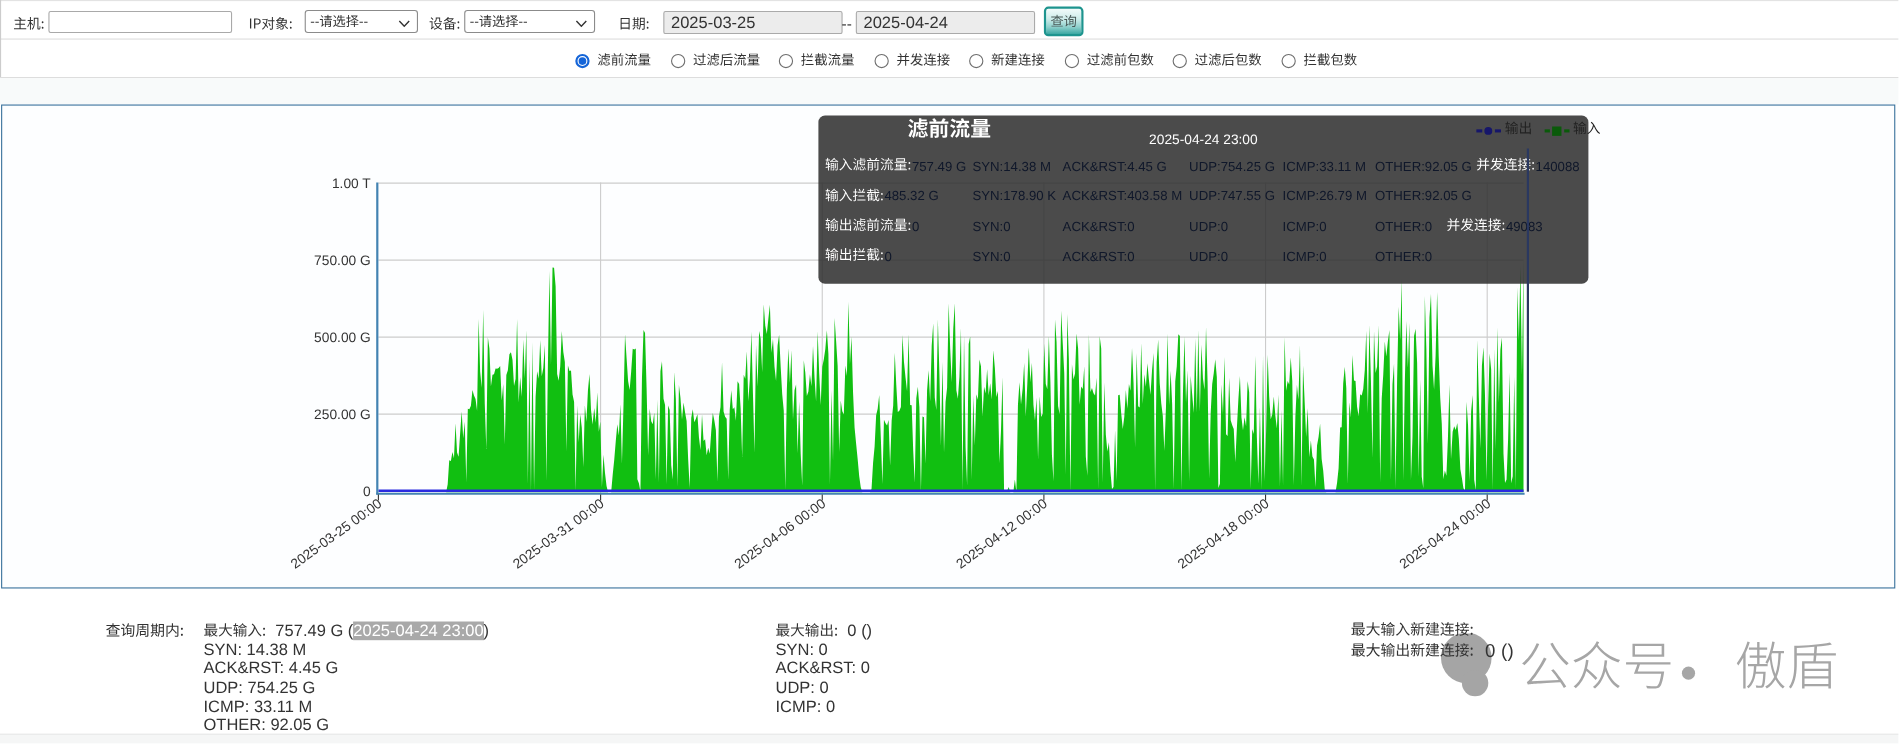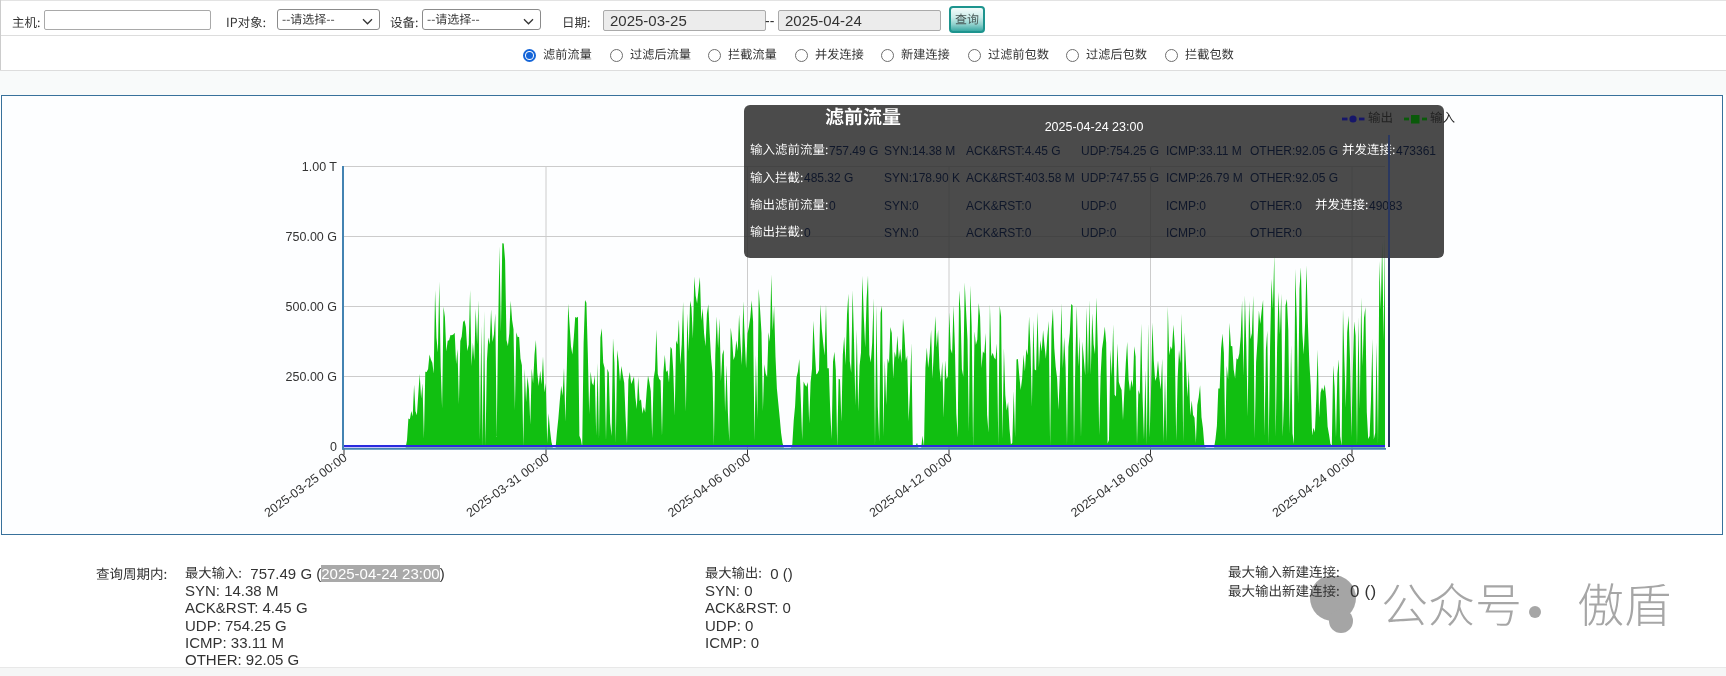--- a/index.html
+++ b/index.html
@@ -294,21 +294,21 @@
       <span>OTHER:92.05 G</span>
     </div>
     <div class="tc" style="left:598px;top:37.599999999999994px">
       <svg class="ct" width="54" height="15" viewBox="0 0 54 15" style="fill:#fff">
         <use href="#g5e76" transform="translate(0.0,11.0) scale(0.01250,-0.01250)"></use>
         <use href="#g53d1" transform="translate(12.5,11.0) scale(0.01250,-0.01250)"></use>
         <use href="#g8fde" transform="translate(25.0,11.0) scale(0.01250,-0.01250)"></use>
         <use href="#g63a5" transform="translate(37.5,11.0) scale(0.01250,-0.01250)"></use>
         <use href="#g3a" transform="translate(50.0,11.0) scale(0.01250,-0.01250)"></use>
       </svg>
-      <span>473361</span>
+      <span>140088</span>
     </div>
     <div class="tc" style="left:6px;top:65.1px">
       <svg class="ct" width="54" height="15" viewBox="0 0 54 15" style="fill:#fff">
         <use href="#g8f93" transform="translate(0.0,11.0) scale(0.01250,-0.01250)"></use>
         <use href="#g5165" transform="translate(12.5,11.0) scale(0.01250,-0.01250)"></use>
         <use href="#g62e6" transform="translate(25.0,11.0) scale(0.01250,-0.01250)"></use>
         <use href="#g622a" transform="translate(37.5,11.0) scale(0.01250,-0.01250)"></use>
         <use href="#g3a" transform="translate(50.0,11.0) scale(0.01250,-0.01250)"></use>
       </svg>
       <span>485.32 G</span>

